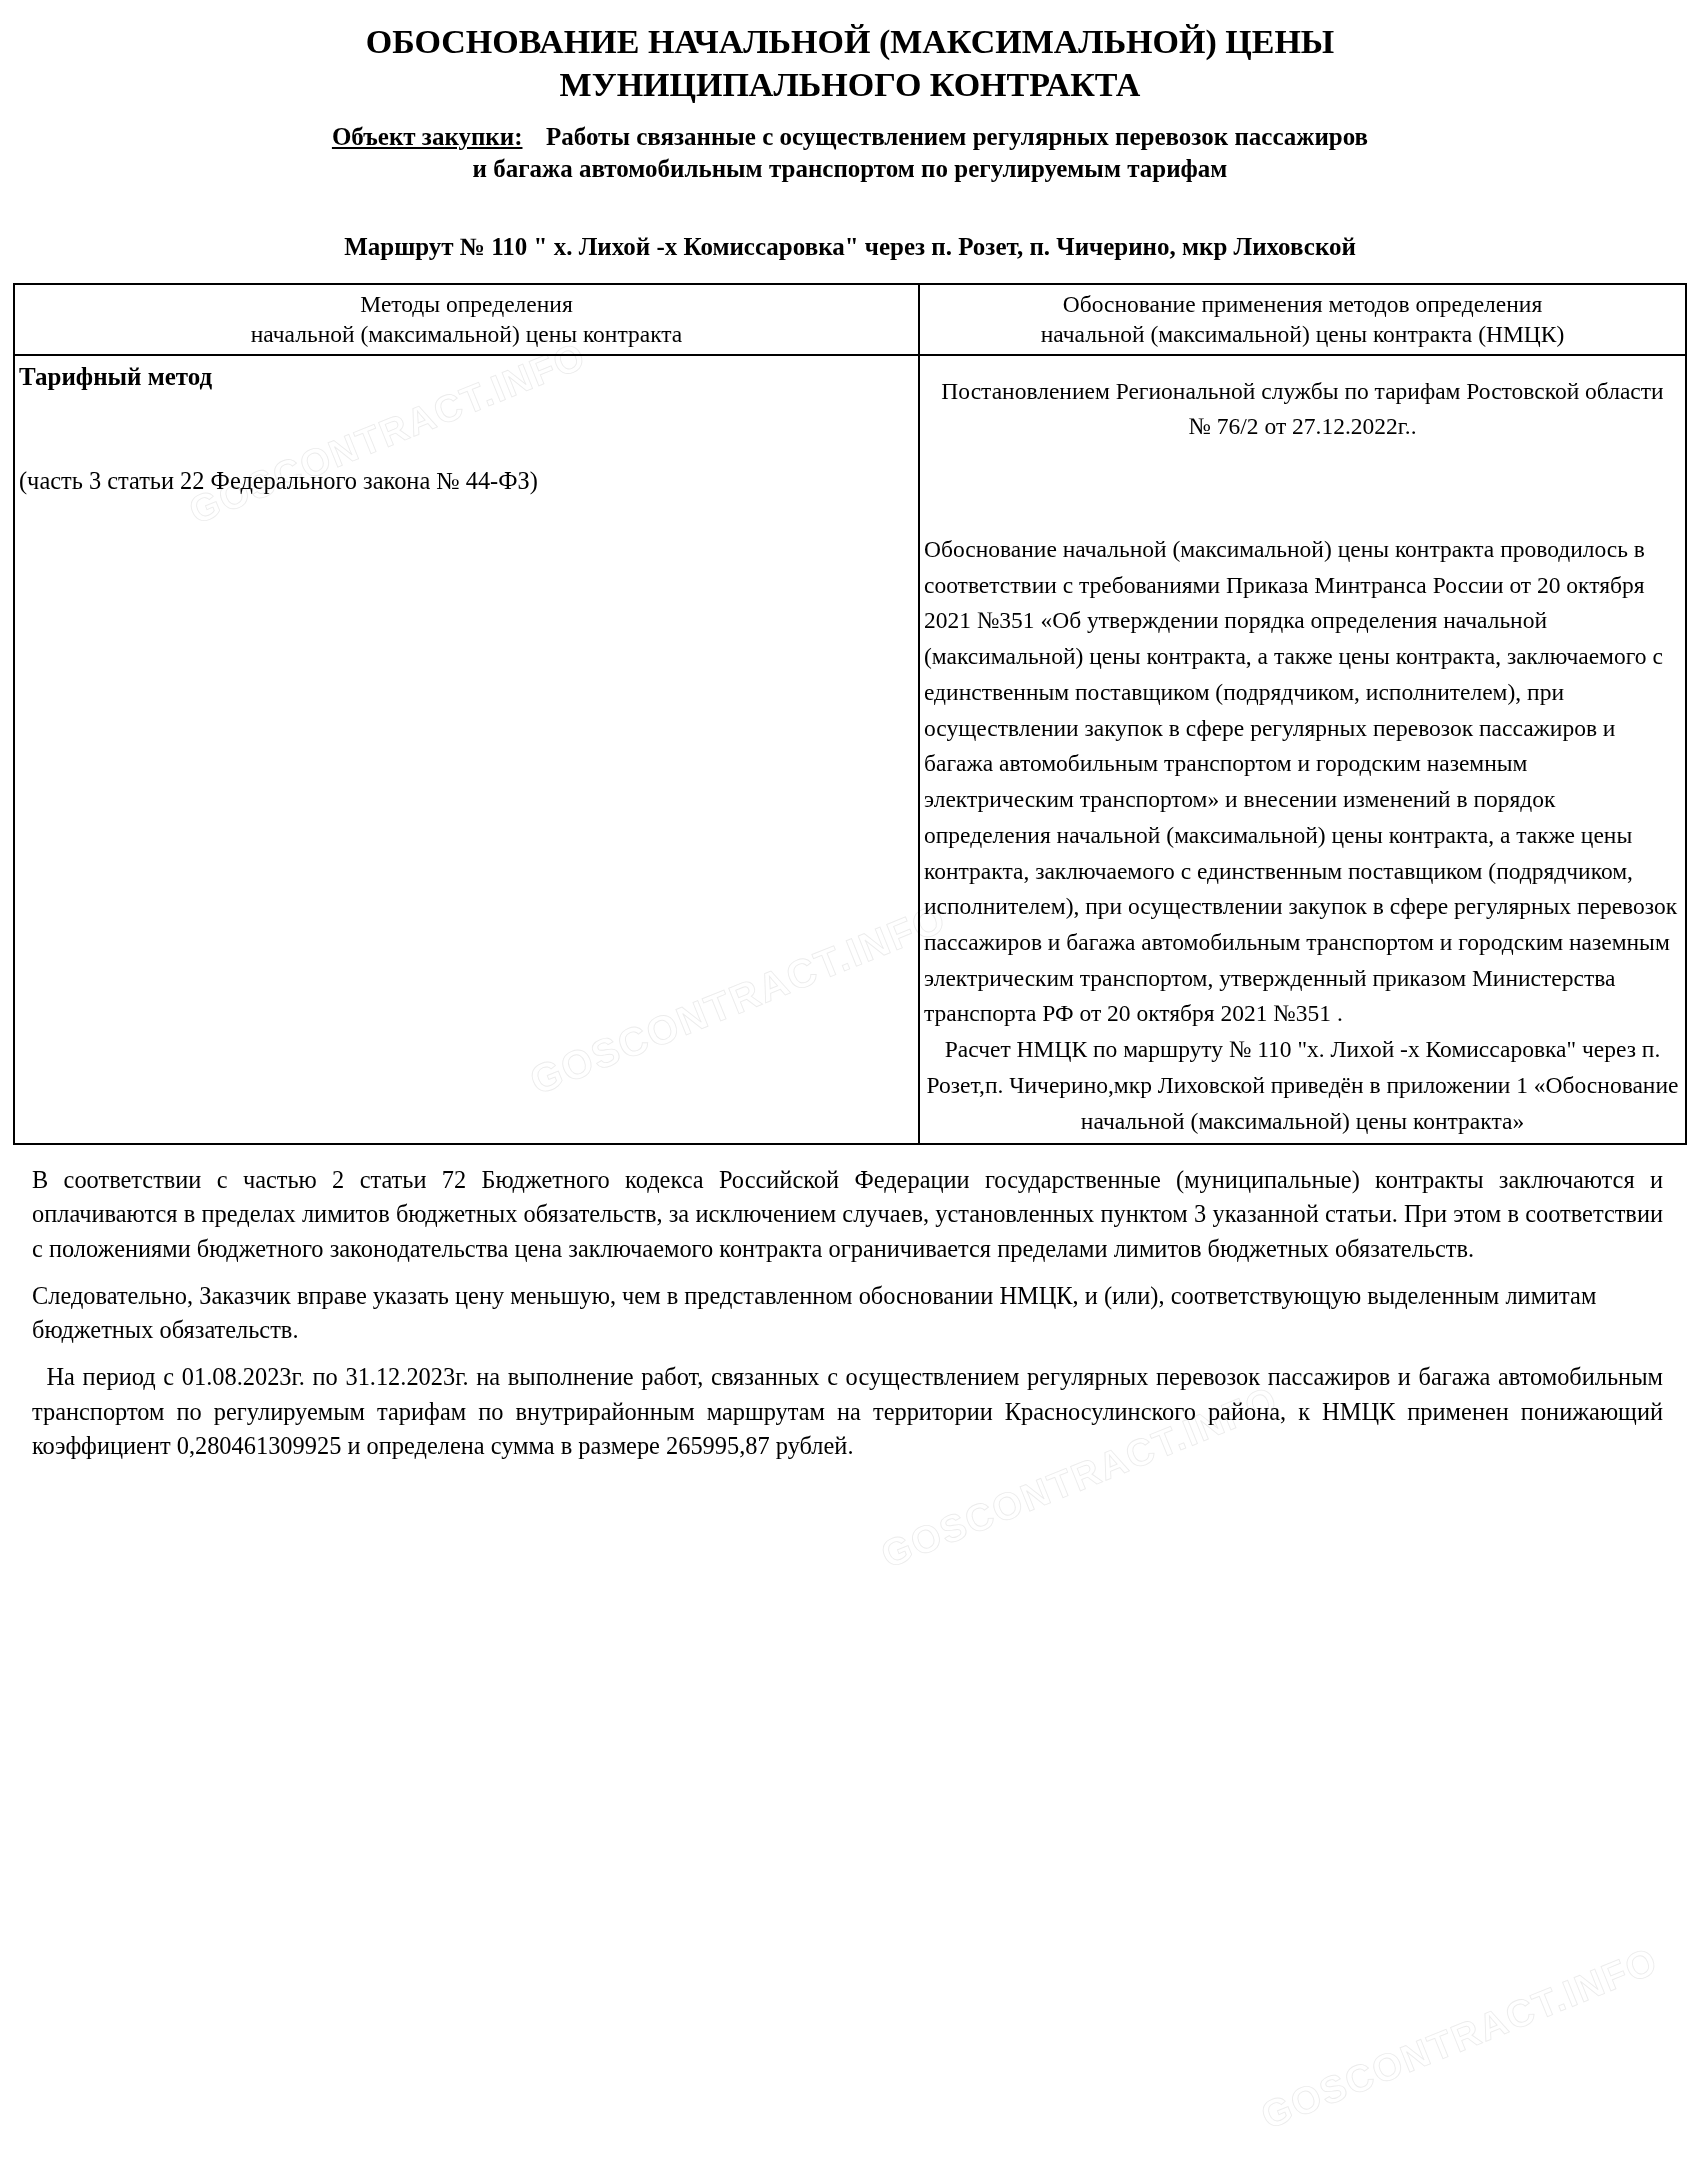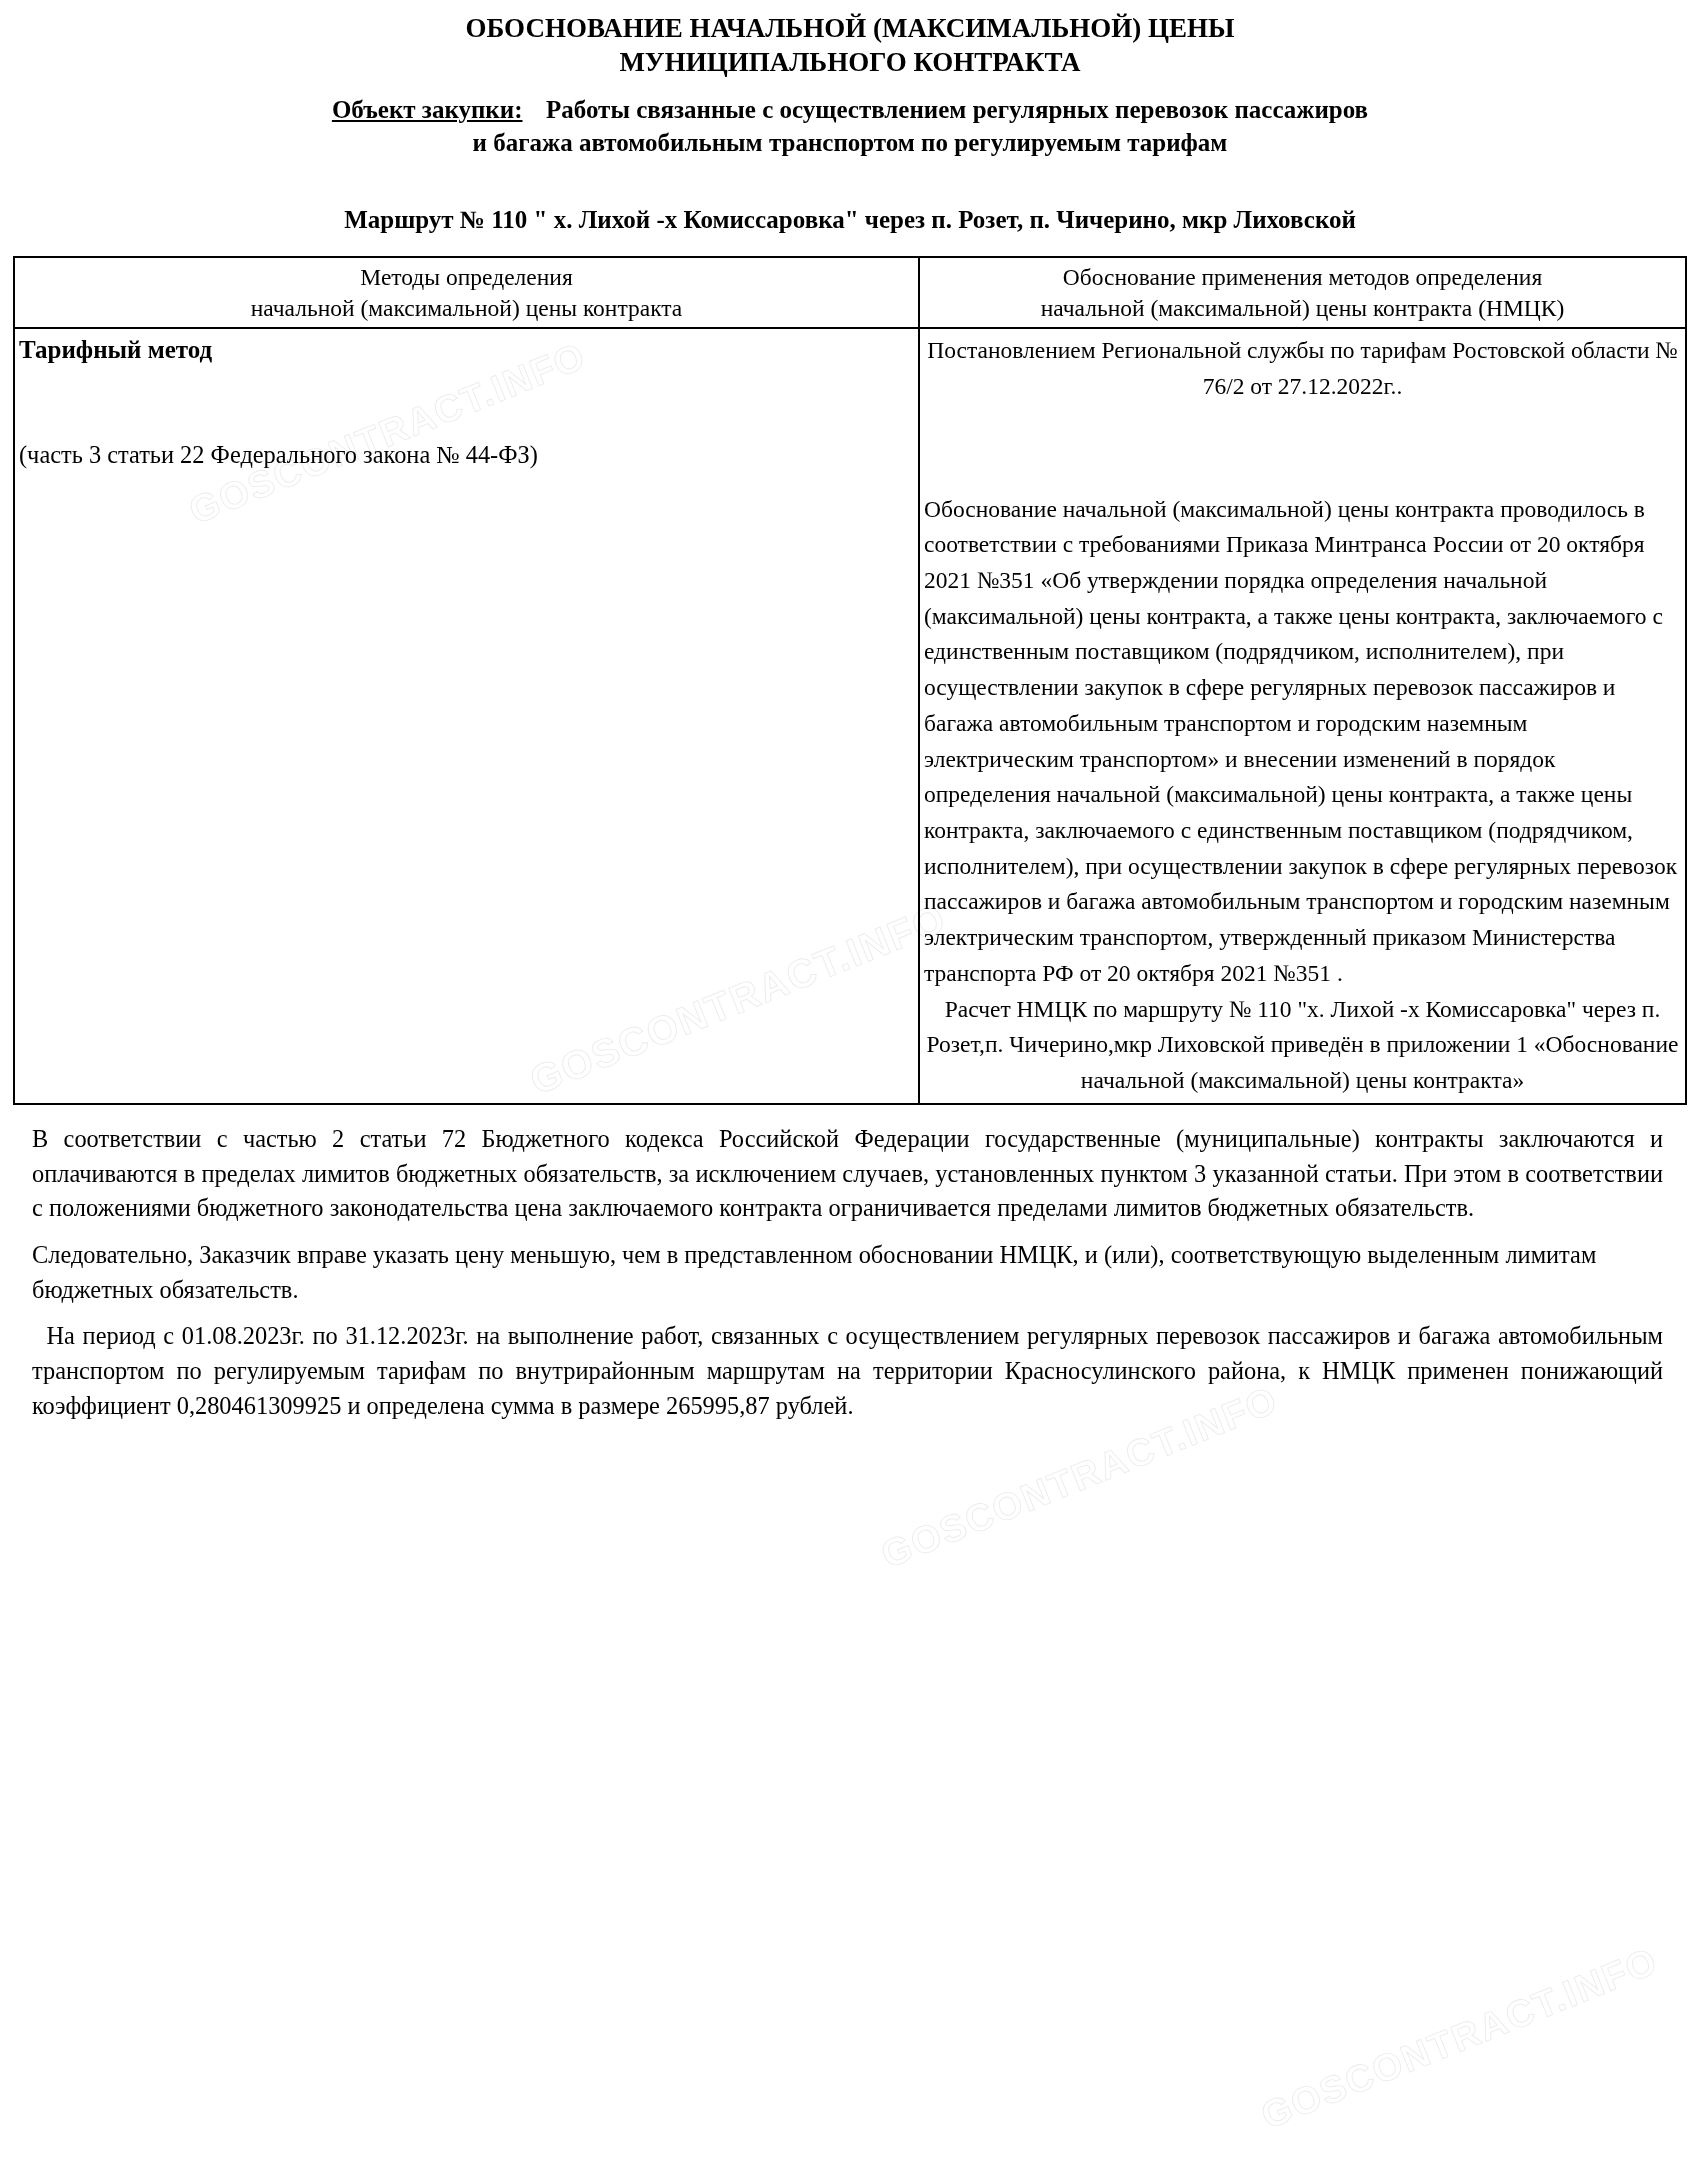--- a/index.html
+++ b/index.html
@@ -43,24 +43,24 @@
   .wm-2 { left: 516px;  top: 977px; font-size: 40px; transform: rotate(-22deg); }
   .wm-3 { left: 868px;  top: 1456px; font-size: 38px; transform: rotate(-22deg); }
   .wm-4 { left: 1248px; top: 2017px; font-size: 38px; transform: rotate(-22deg); }
 
   .content { position: relative; z-index: 2; }
 
   
   .doc-title {
     text-align: center;
     font-weight: bold;
-    font-size: 27px;
+    font-size: 34px;
     line-height: 1.25;
     margin: 0;
-    padding-top: 12px;
+    padding-top: 21px;
   }
   .doc-title .line2 { display: block; }
 
   .object-row {
     margin: 14.5px 0 0 0;
     font-size: 25px;
     font-weight: bold;
     line-height: 1.3;
     text-align: center;
     padding: 0 83px;
@@ -124,21 +124,21 @@
     margin-top: 72px;
     font-size: 24.4px;
   }
 
   .right-cell {
     padding: 11px 33px 16.3px 33px;
     font-size: 23.5px;
     line-height: 1.52;
     text-align: center;
   }
-  .rc-p1 { margin: 0; text-align: center; }
+  .rc-p1 { margin: 14px; text-align: center; }
   .rc-p2 {
     margin: 87px 0 0 0;
     text-align: left;
   }
   .rc-p3 {
     margin: 0;
     text-align: center;
     text-indent: 0;
   }
 

